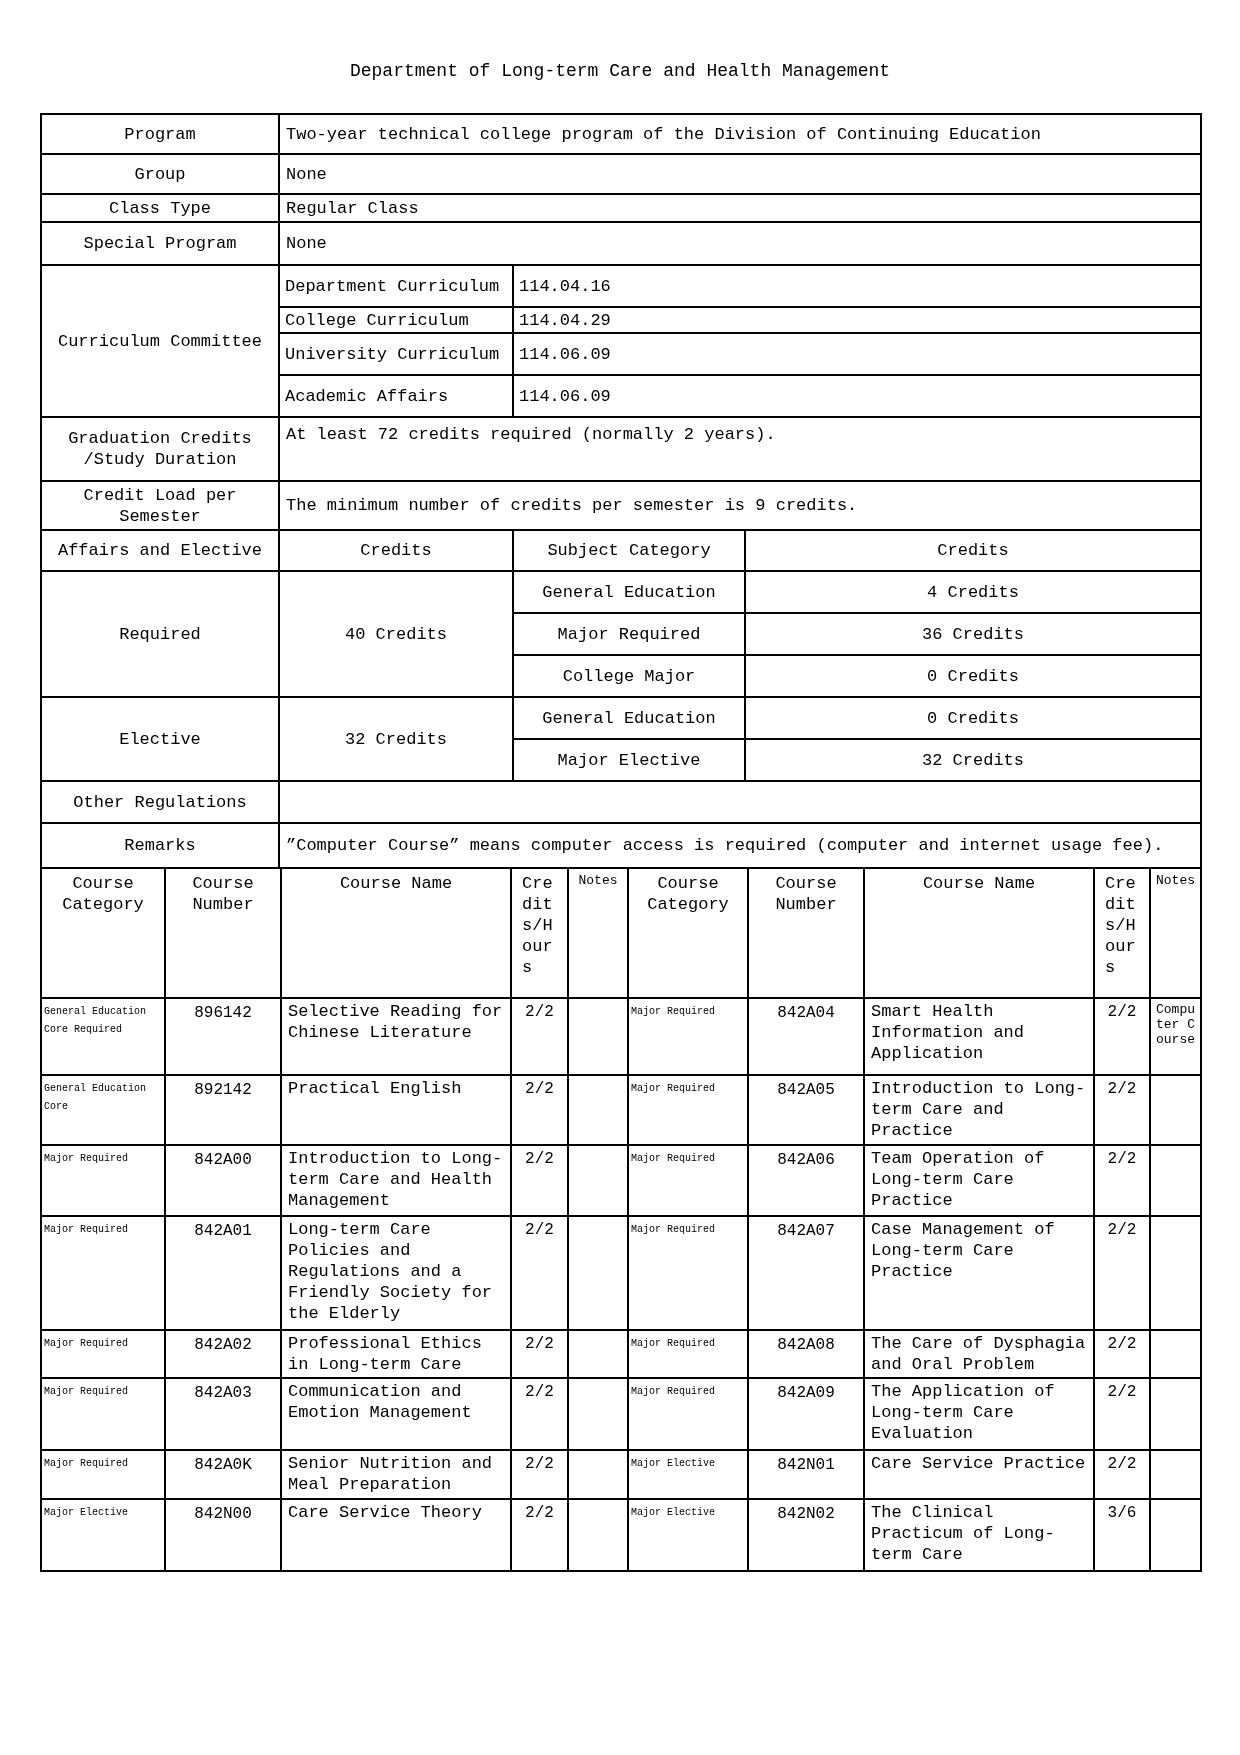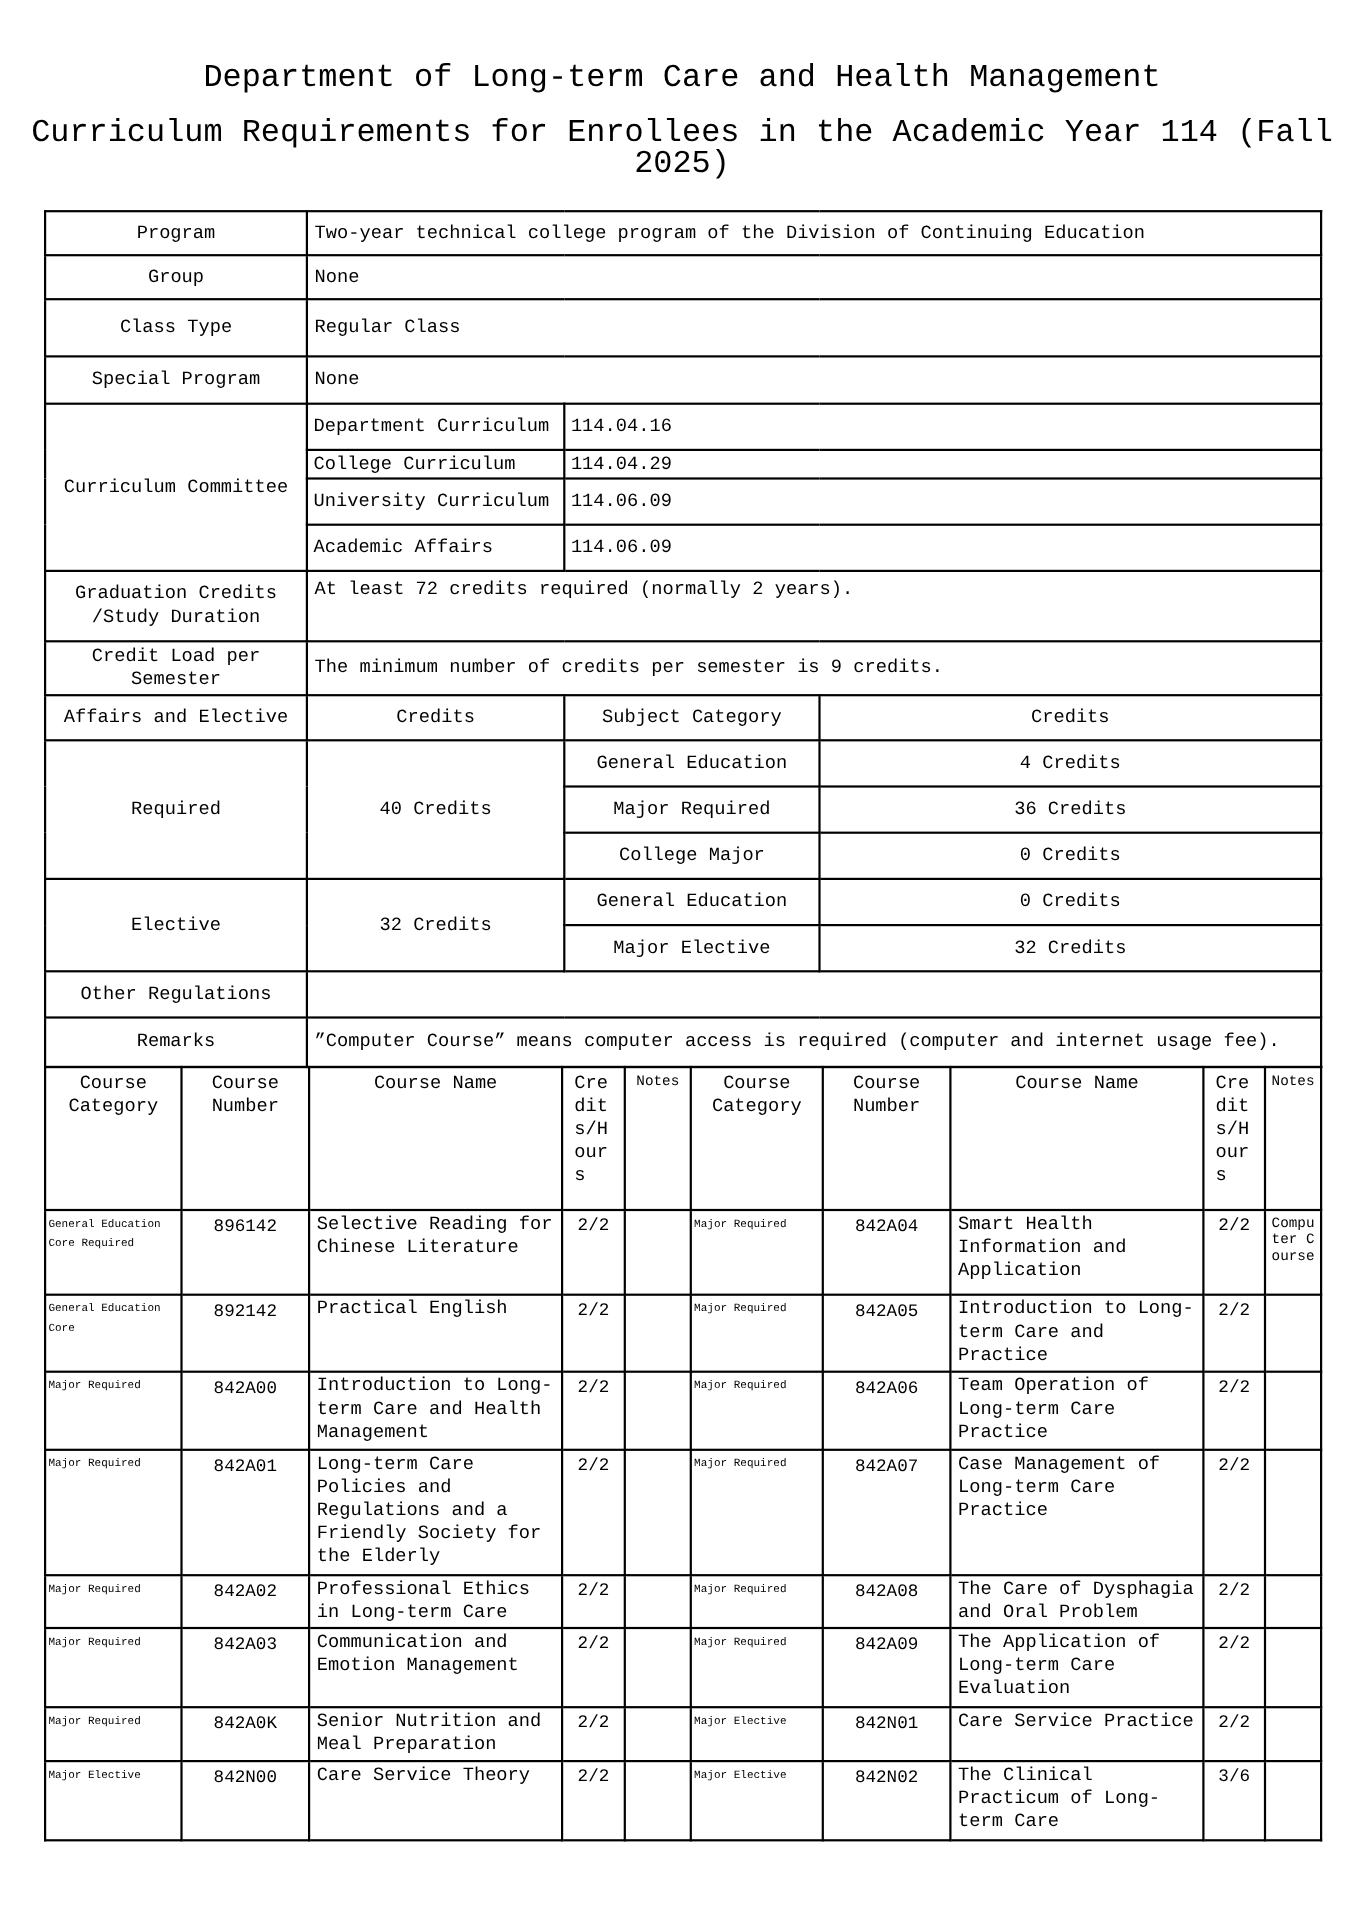--- a/index.html
+++ b/index.html
@@ -1,21 +1,21 @@
 <!DOCTYPE html>
 <html><head>
 <meta charset="utf-8">
 <style>
   html,body{margin:0;padding:0;background:#fff;}
   .page{
     width:1240px;height:1755px;background:#ffffff;color:#000;
     font-family:"Liberation Mono","DejaVu Sans Mono",monospace;
     position:relative;overflow:hidden;
   }
-  .title{text-align:center;font-size:29px;line-height:28px;font-weight:normal;}
+  .title{text-align:center;font-size:18px;line-height:28px;font-weight:normal;}
   .title.t1{padding-top:57px;}
   .title.t2{margin-top:22px;}
   table{border-collapse:collapse;table-layout:fixed;width:1160px;margin-left:40px;}
   td,th{border:2px solid #000;font-weight:normal;overflow:hidden;}
   .info{margin-top:28px;}
   .info td{font-size:17px;line-height:21px;}
   .lab{text-align:center;vertical-align:middle;padding:1px 4px;}
   .val{text-align:left;vertical-align:middle;padding:1px 6px;}
   .dt{text-align:left;vertical-align:middle;padding:1px 5px;}
   .ctr{text-align:center;vertical-align:middle;padding:1px 4px;}
@@ -30,39 +30,38 @@
   .nm{font-size:17px;line-height:21px;text-align:left;padding:2px 6px;margin-top:12px;}
   .cr{font-size:16px;line-height:20px;text-align:center;padding:3px 2px;}
   .nt{font-size:13px;line-height:15px;text-align:center;padding:3px 3px;word-break:break-all;}
 </style>
 </head>
 <body>
 
 <div class="page">
 
   <div class="title t1">Department of Long-term Care and Health Management</div>
-  <div class="title t2">Curriculum Requirements for Enrollees in the Academic Year 114 (Fall 2025)</div>
 
   <table class="info">
     <colgroup>
         <col style="width:238px">
         <col style="width:234px">
         <col style="width:232px">
         <col style="width:456px">
       </colgroup>
     <tbody>
         <tr style="height:40px">
       <td class="lab">Program</td>
       <td class="val" colspan="3">Two-year technical college program of the Division of Continuing Education</td>
     </tr>
     <tr style="height:40px">
       <td class="lab">Group</td>
       <td class="val" colspan="3">None</td>
     </tr>
-    <tr style="height:52px">
+    <tr style="height:28px">
       <td class="lab">Class Type</td>
       <td class="val" colspan="3">Regular Class</td>
     </tr>
     <tr style="height:43px">
       <td class="lab">Special Program</td>
       <td class="val" colspan="3">None</td>
     </tr>
     <tr style="height:42px">
       <td class="lab" rowspan="4">Curriculum Committee</td>
       <td class="dt">Department Curriculum</td>

